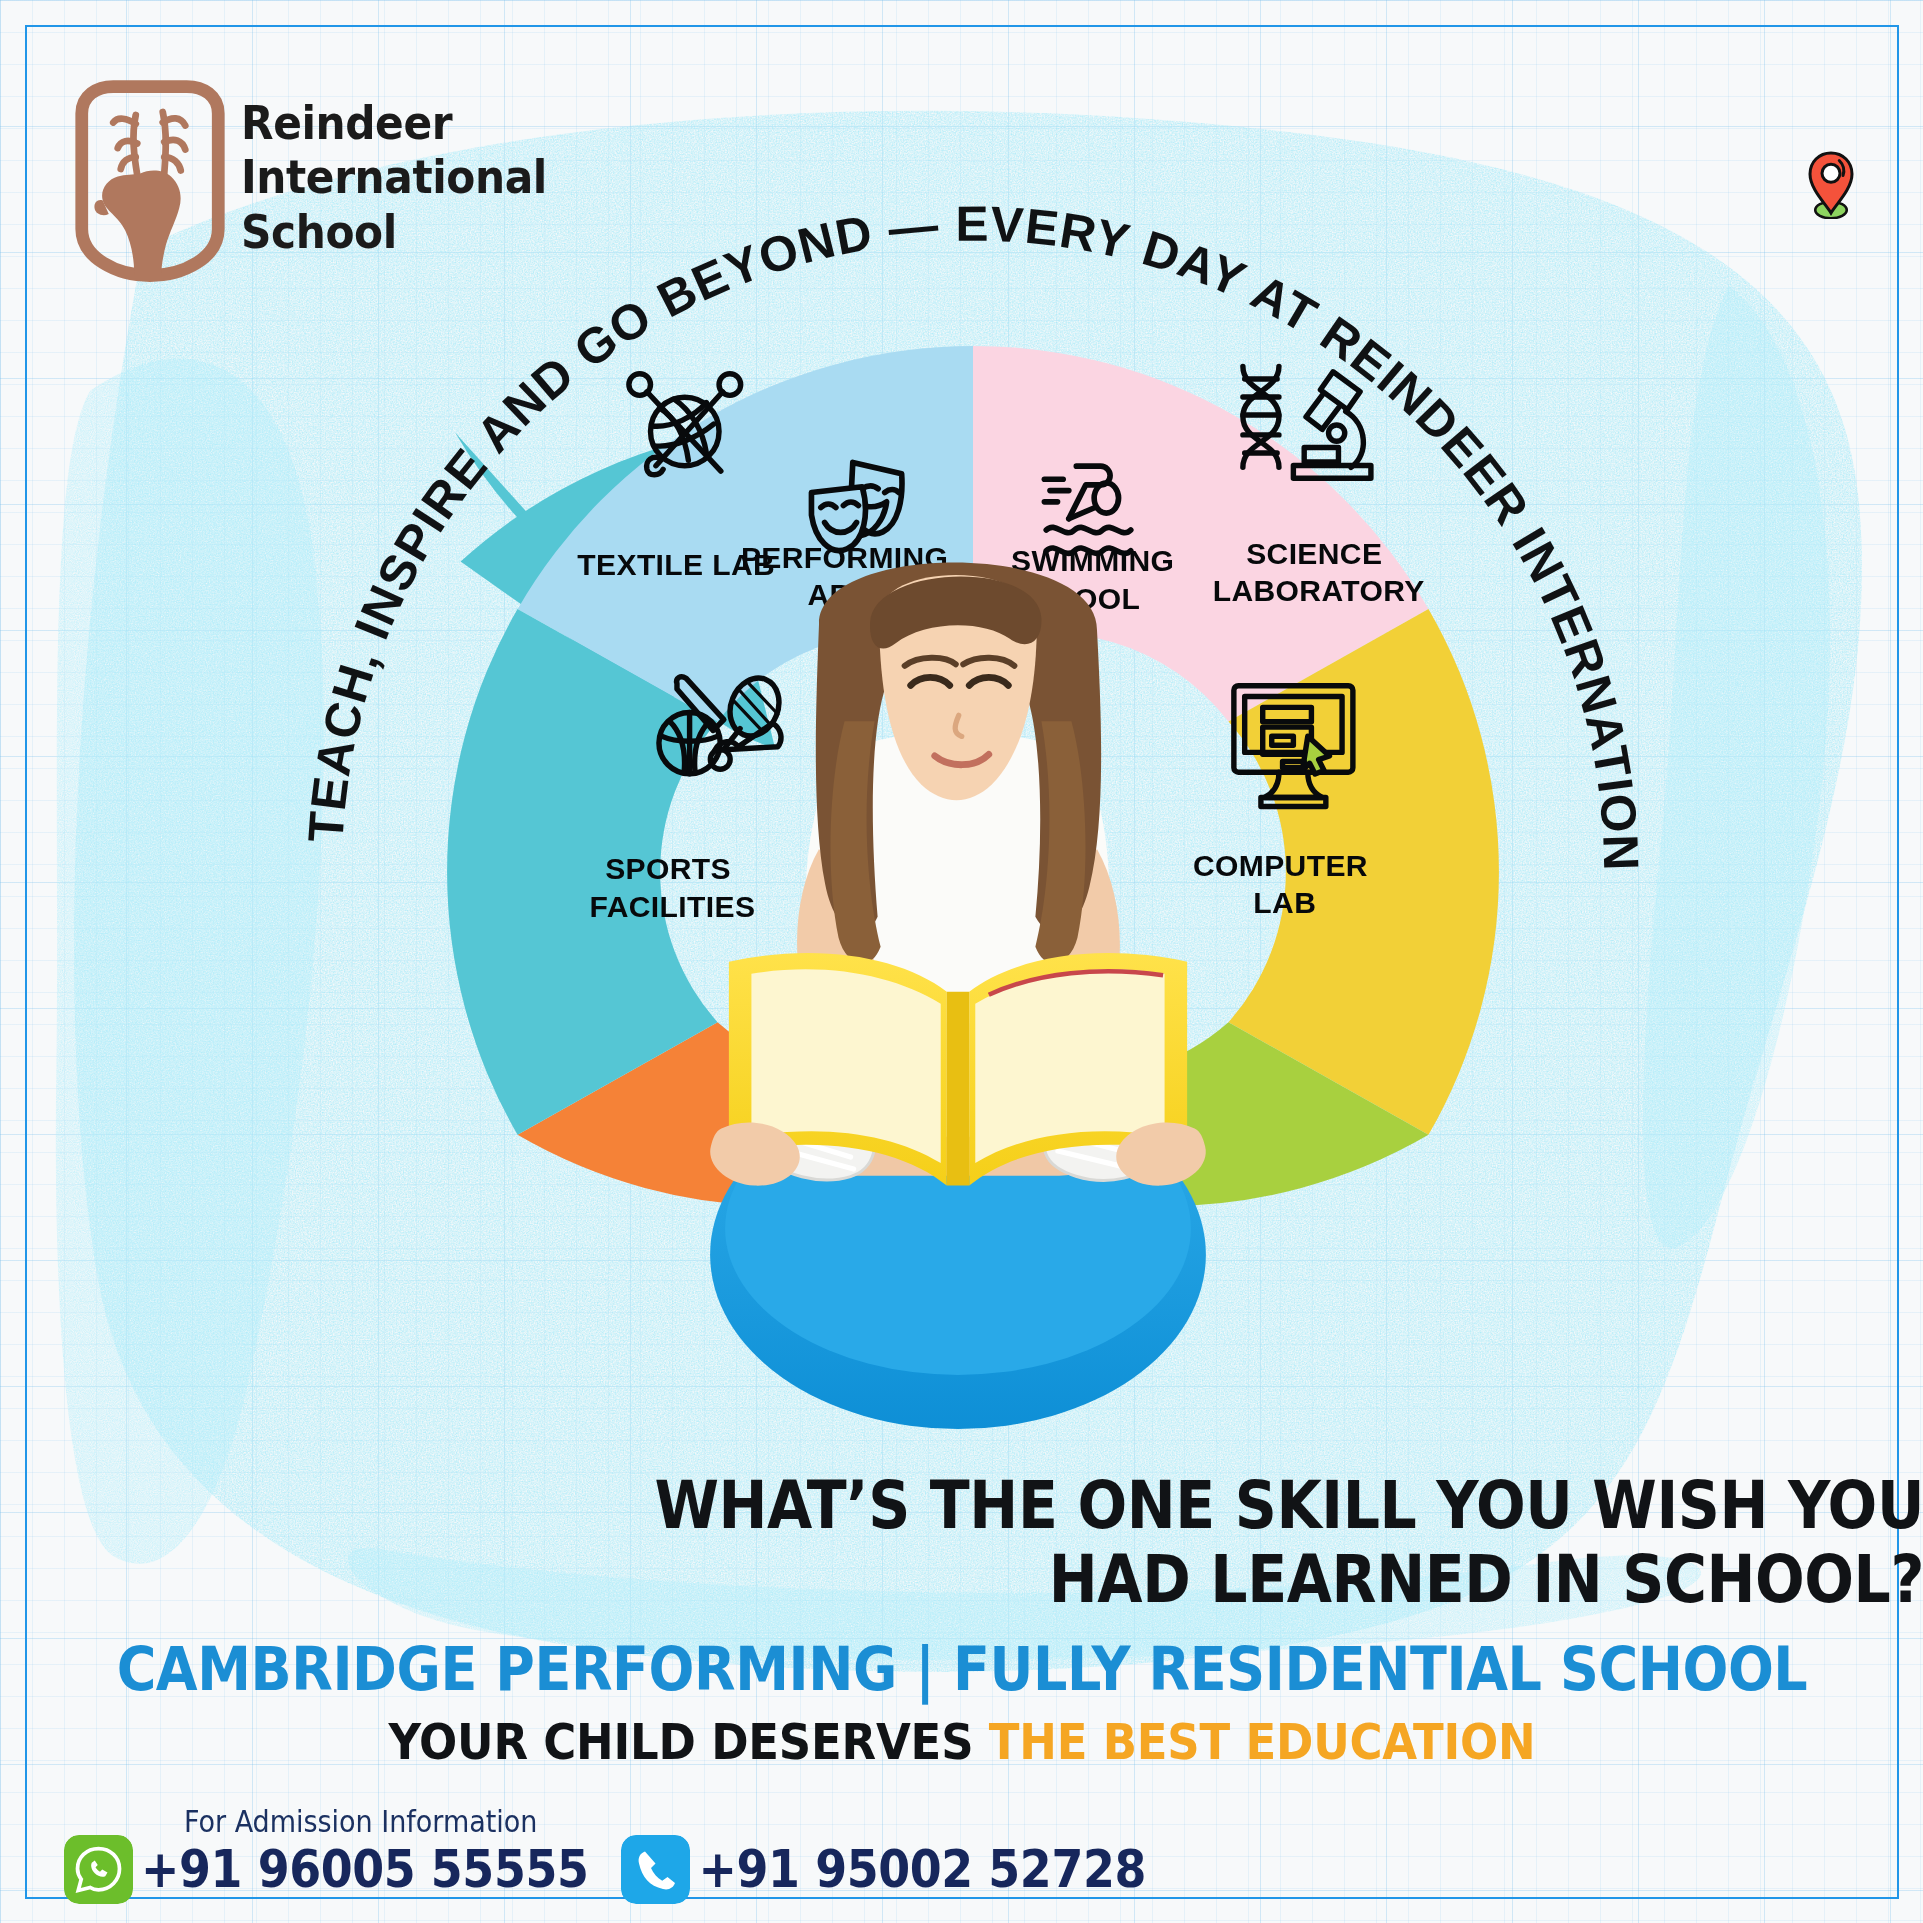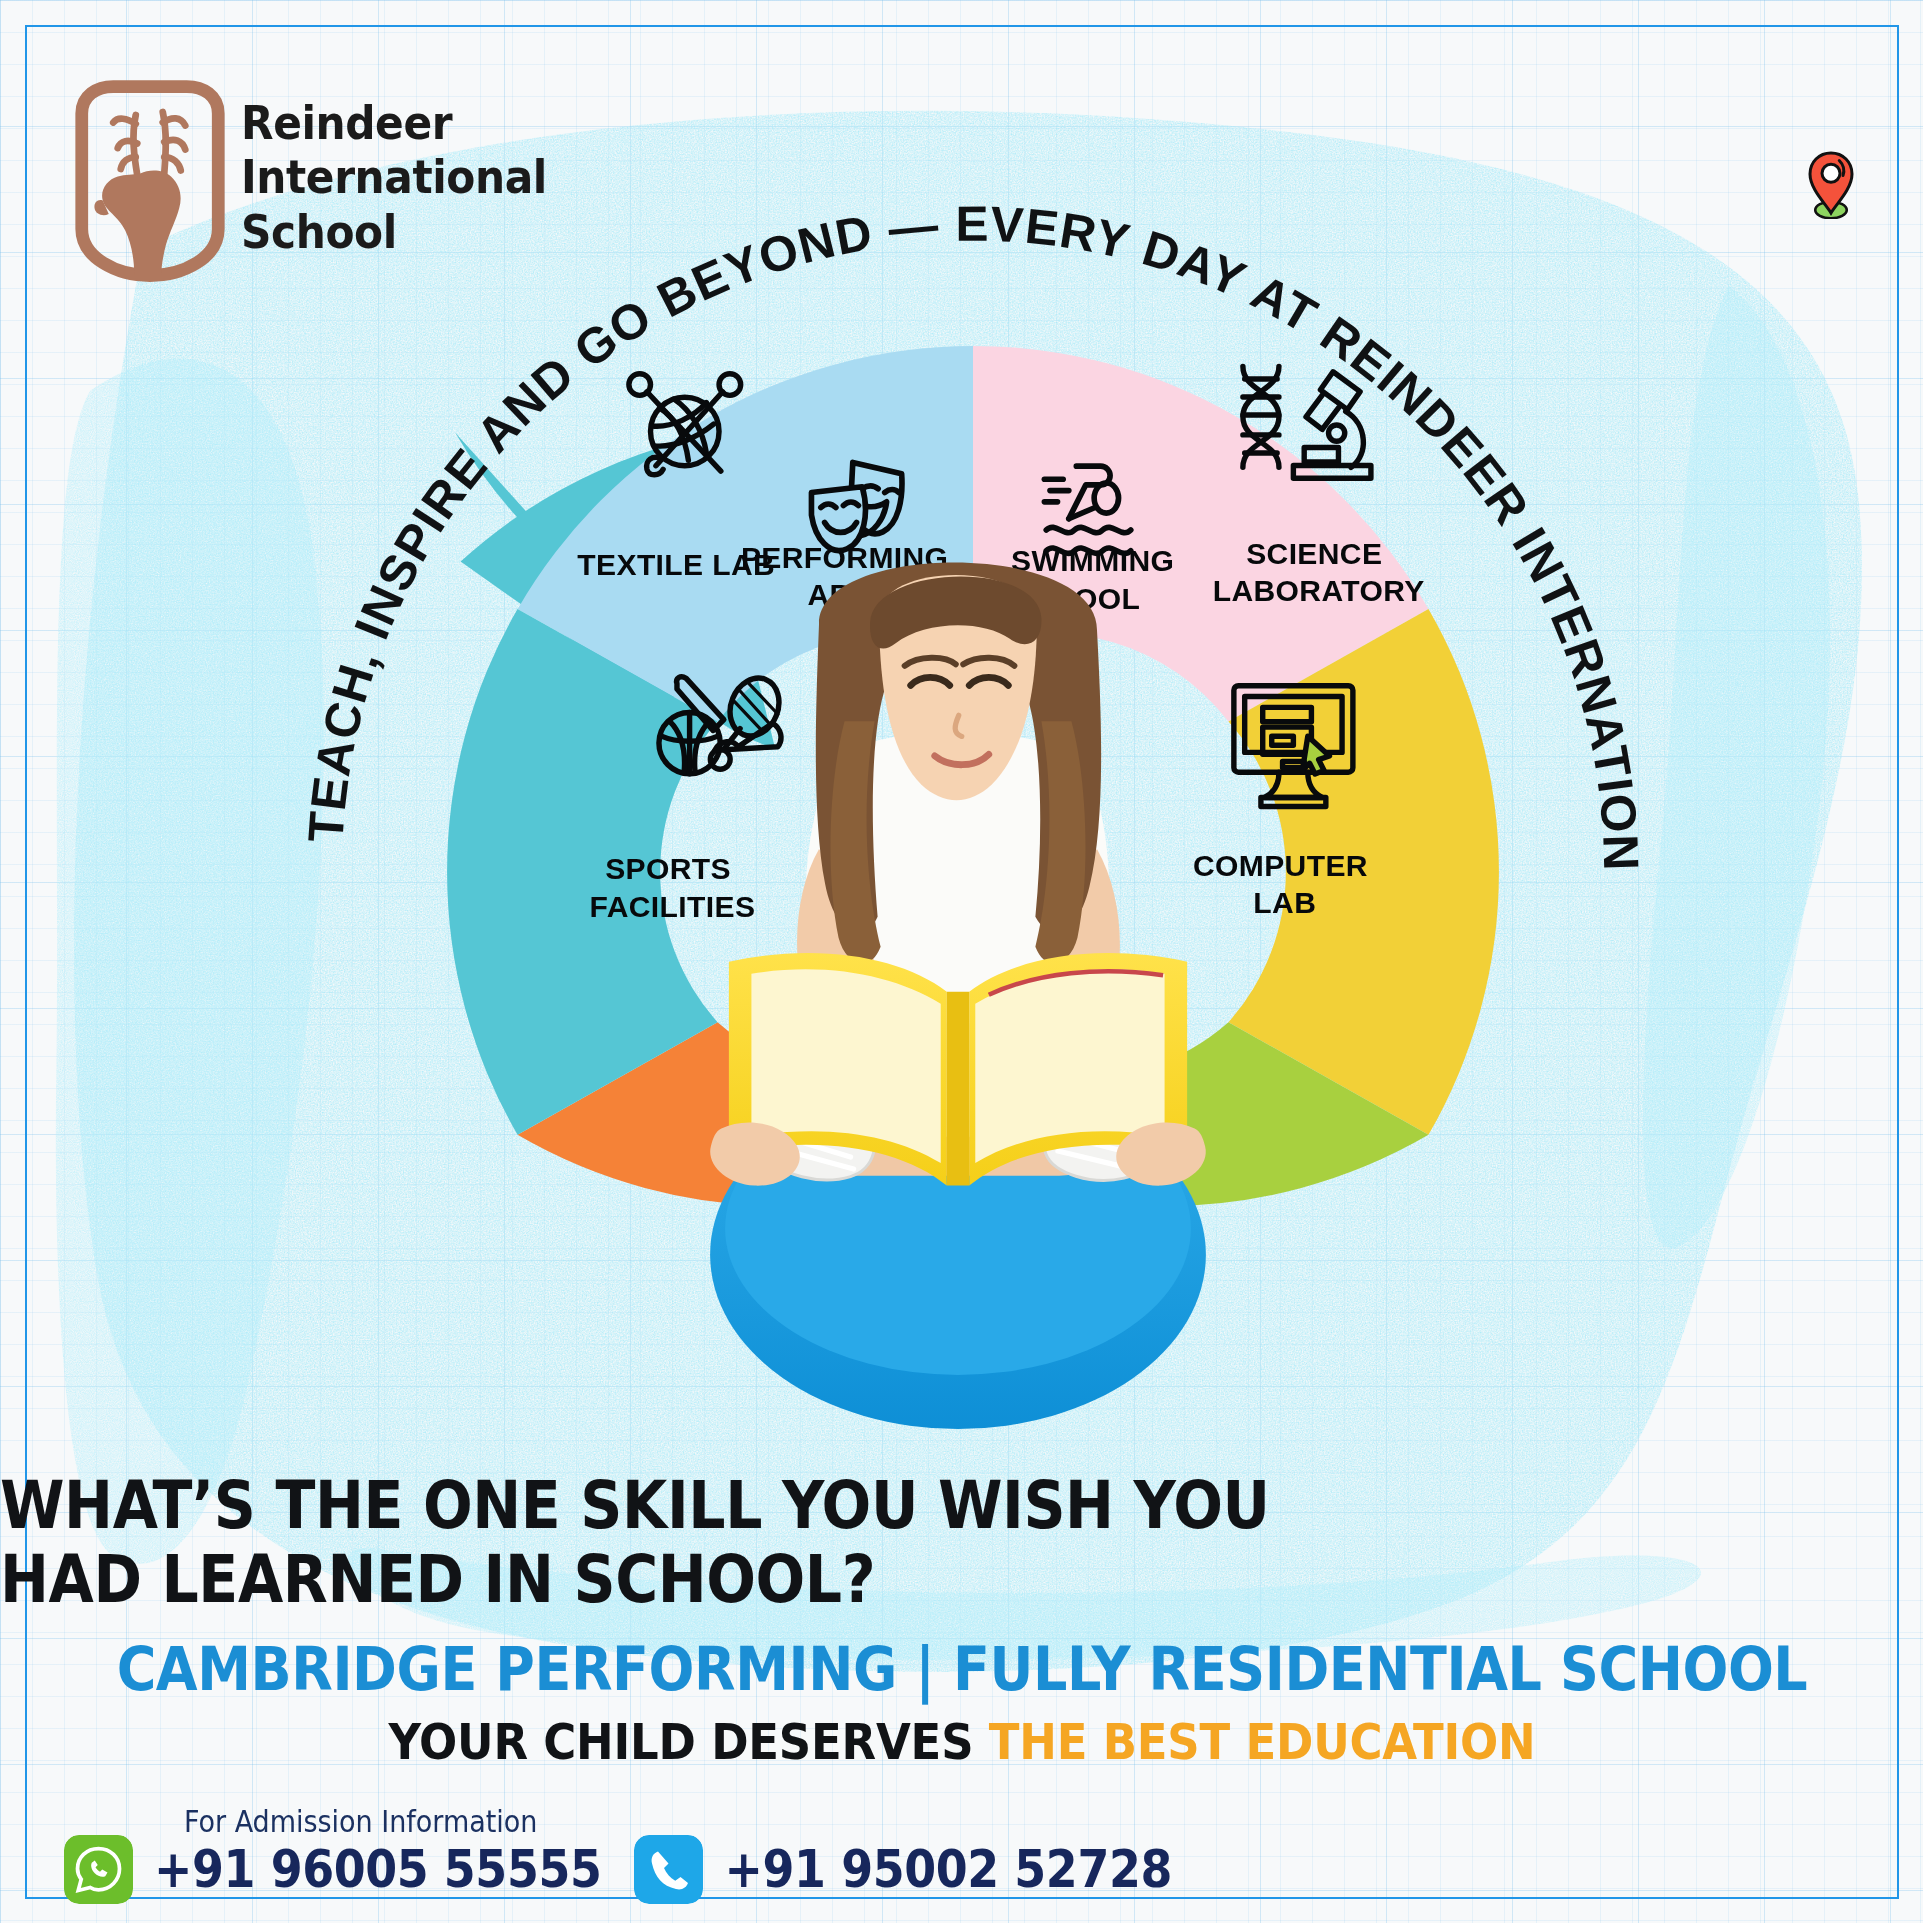--- a/index.html
+++ b/index.html
@@ -57,21 +57,21 @@
   #arc-text{
     font-family:"Liberation Sans",sans-serif;
     font-weight:900;font-size:66px;fill:#101214;letter-spacing:1.5px;
   }
 
   
   #girl{position:absolute;left:571px;top:496px;width:774px;height:939px;}
 
   
   #headline{
-    position:absolute;left:0;right:0;top:1469px;text-align:left;
+    position:absolute;left:0;right:0;top:1469px;text-align:right;
     font-family:"DejaVu Sans Condensed","Liberation Sans Narrow","Liberation Sans",sans-serif;
     font-size:65px;font-weight:900;line-height:1.14;color:#111316;
     letter-spacing:-0.4px;white-space:pre-line;
   }
   
   #tagline1{
     position:absolute;left:0;right:0;top:1634px;text-align:center;
     font-family:"DejaVu Sans Condensed","Liberation Sans Narrow","Liberation Sans",sans-serif;
     font-size:60px;font-weight:900;color:#1b8ed4;letter-spacing:-0.4px;white-space:nowrap;
   }
@@ -86,21 +86,21 @@
   #footer-left{position:absolute;left:64px;top:1804px;}
   #footer-right{position:absolute;right:60px;top:1804px;text-align:left;}
   .f-caption{
     font-family:"DejaVu Sans Condensed","Liberation Sans Narrow","Liberation Sans",sans-serif;
     font-size:30px;font-weight:400;color:#1b3161;letter-spacing:0;
   }
   .f-value{
     font-family:"DejaVu Sans Condensed","Liberation Sans Narrow","Liberation Sans",sans-serif;
     font-size:51px;font-weight:900;color:#17275c;letter-spacing:-0.4px;white-space:nowrap;
   }
-  .contact-row{display:flex;align-items:center;gap:21px;}
+  .contact-row{display:flex;align-items:center;gap:8px;}
   .badge{width:69px;height:69px;border-radius:15px;flex:none;display:block;}
   #footer-left .stack{display:flex;align-items:flex-end;gap:33px;}
   #footer-left .cap-wrap{padding-left:120px;margin-bottom:-4.5px;}
   #footer-right .cap-wrap{padding-left:90px;margin-bottom:-4.5px;}
 </style>
 </head>
 <body>
 
 <div id="bg-grid"></div>
 

